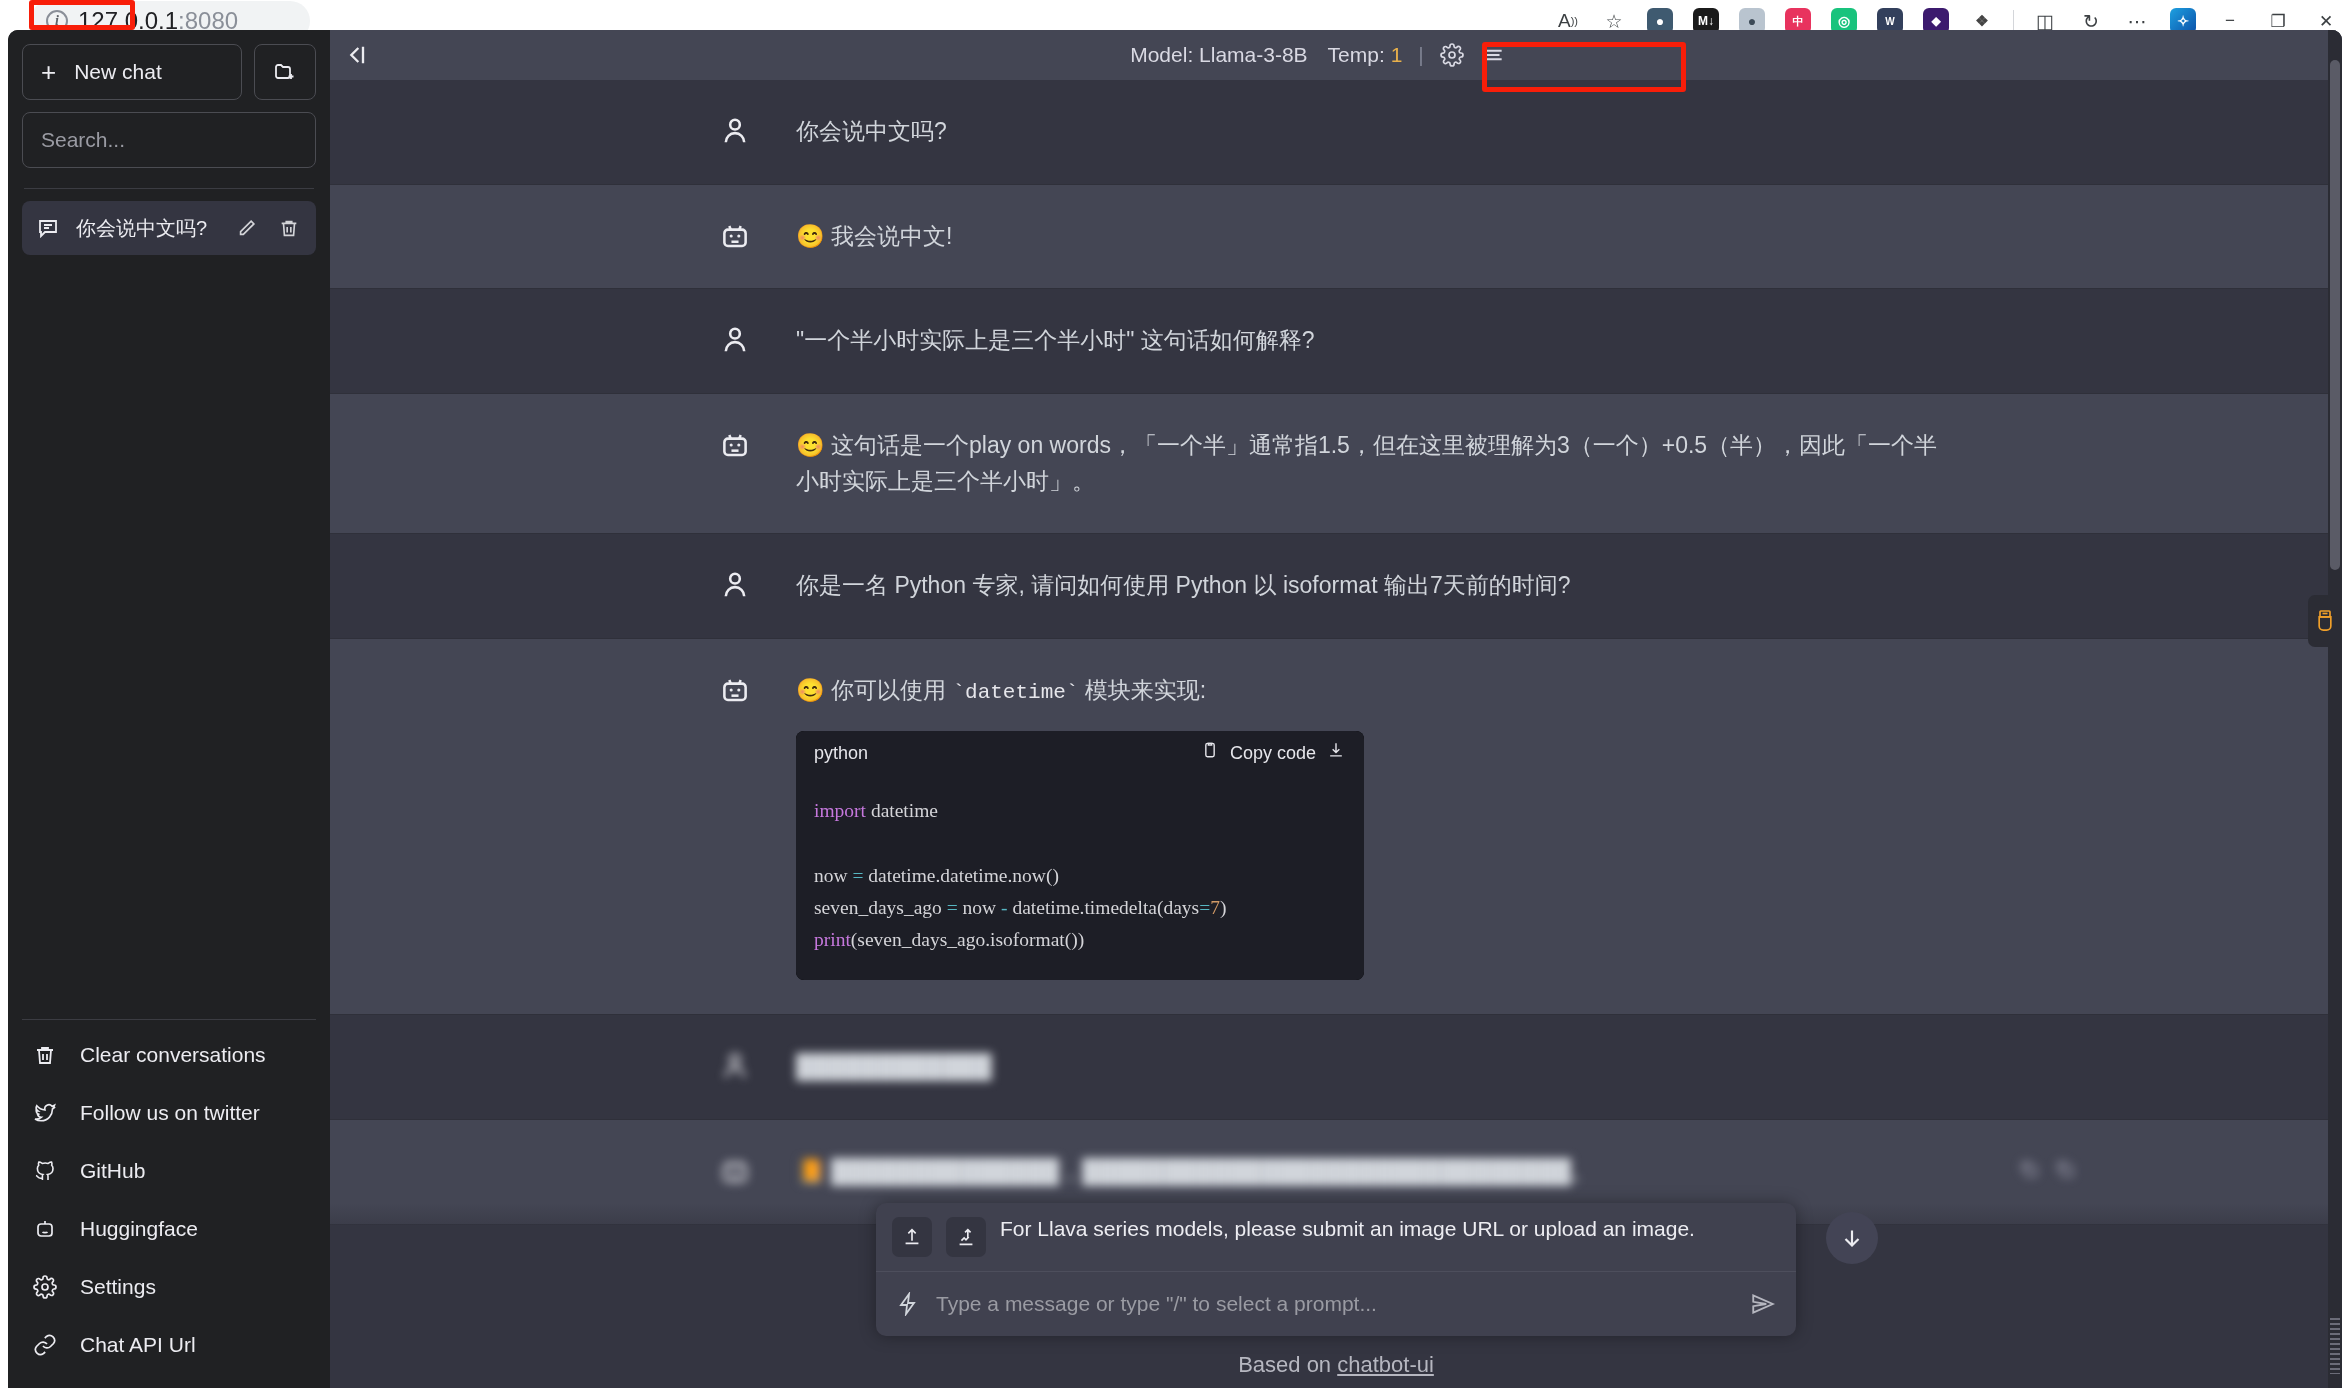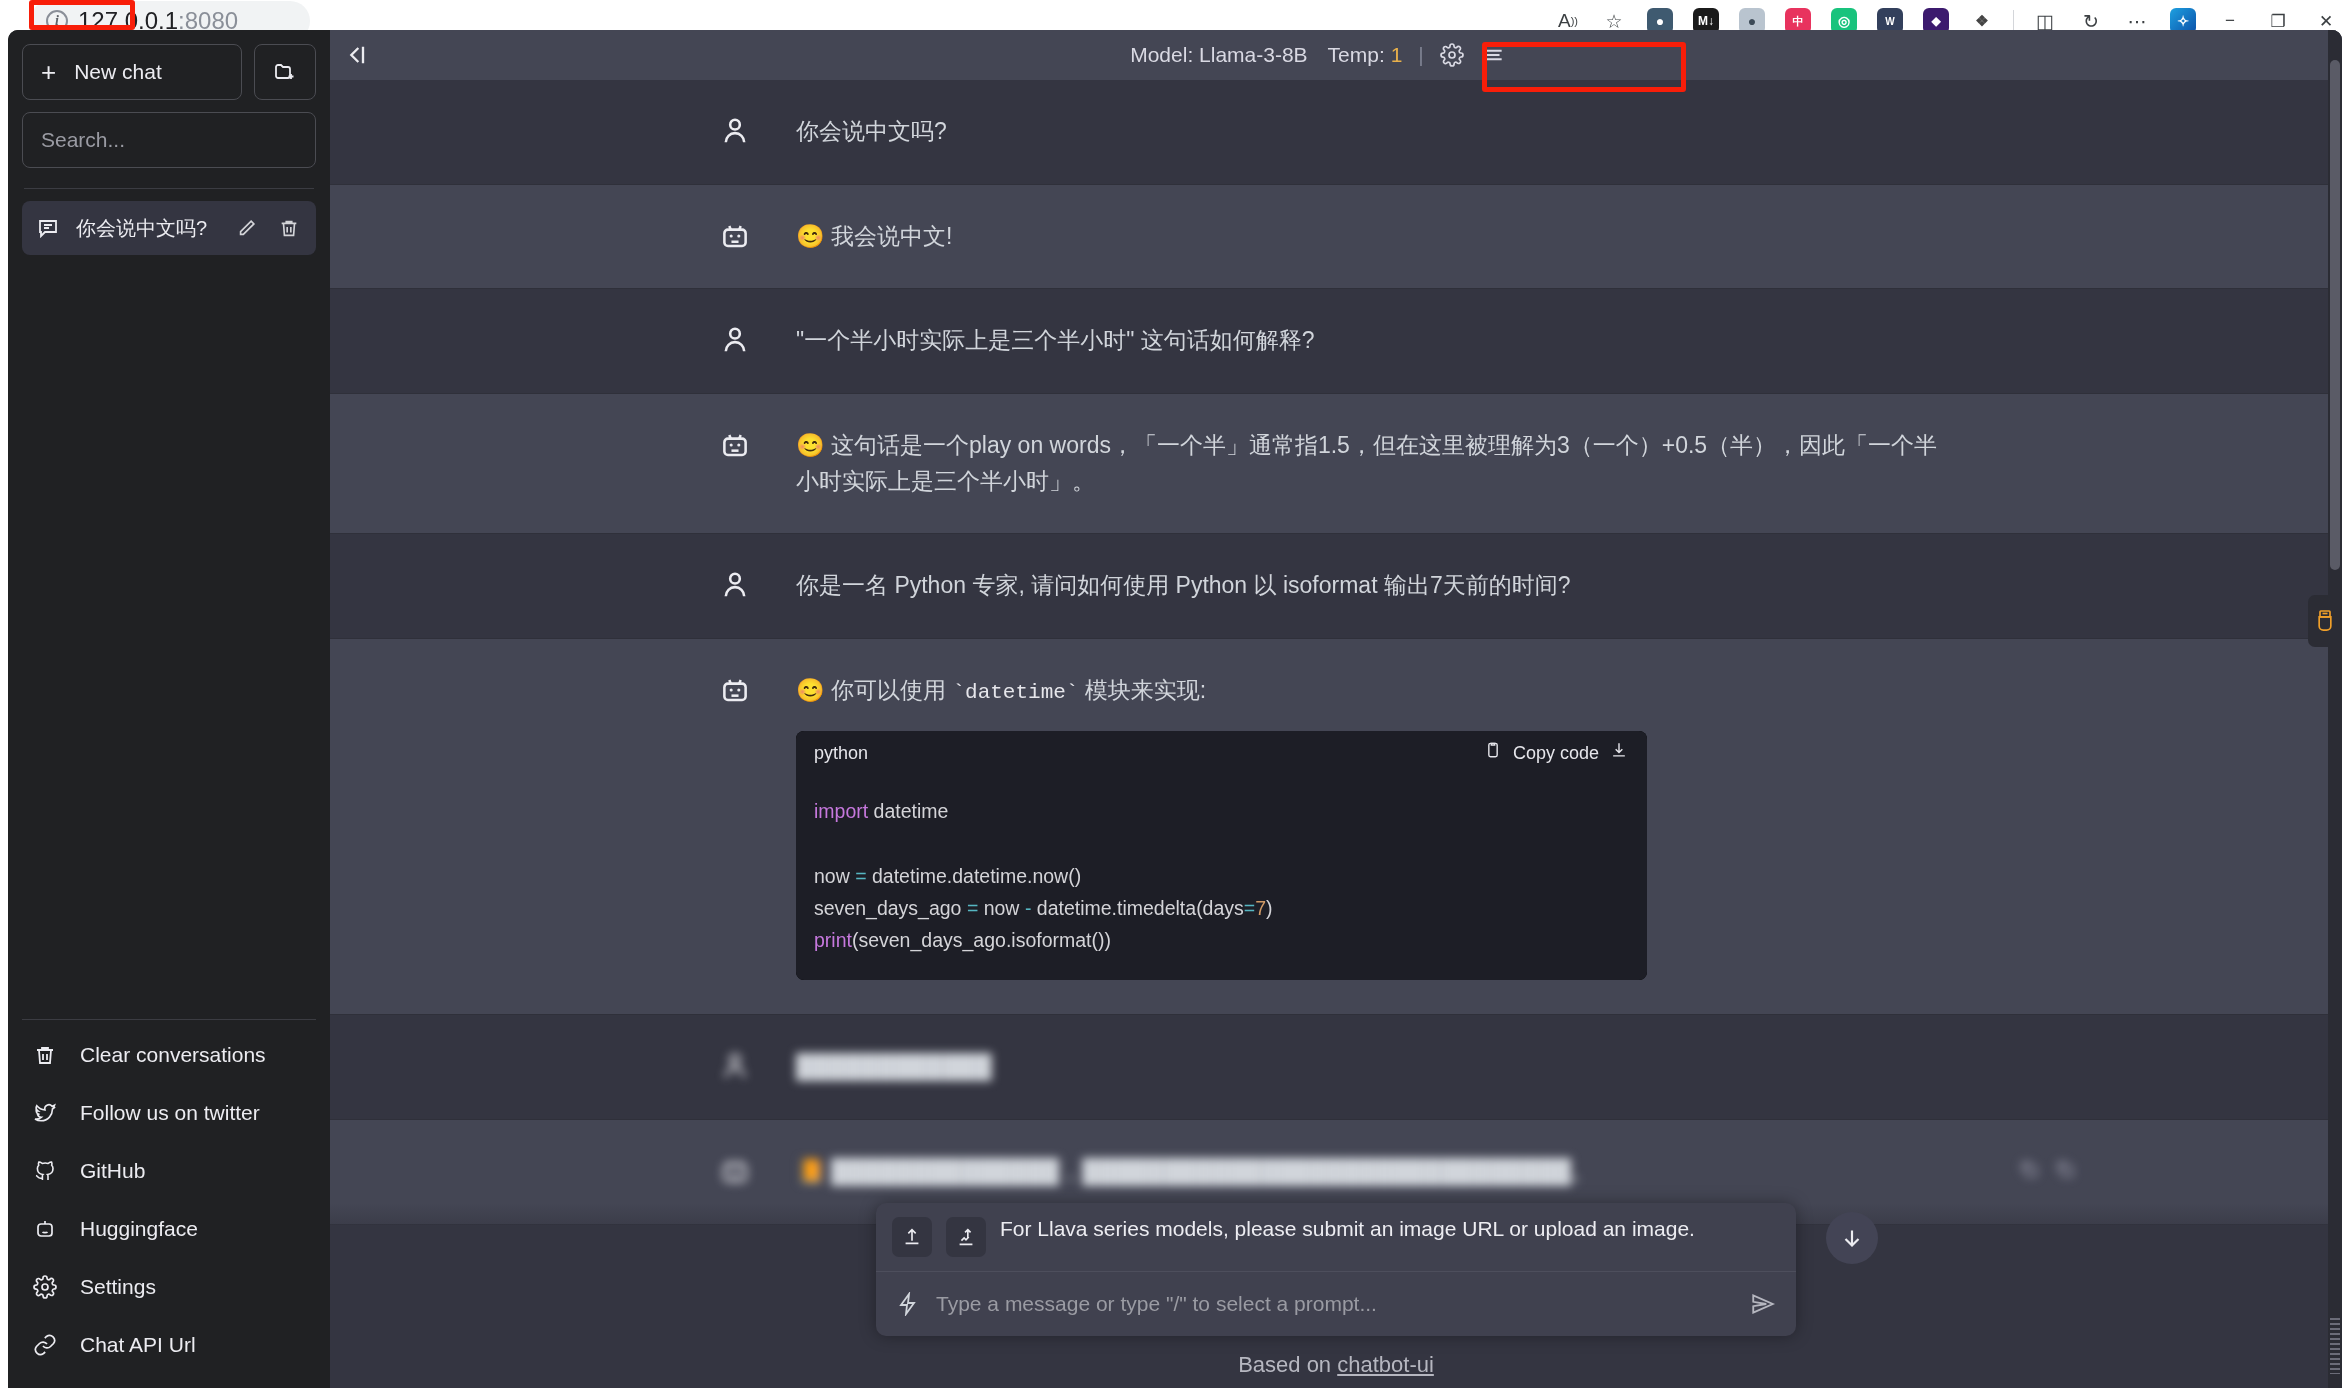--- a/index.html
+++ b/index.html
@@ -179,32 +179,32 @@
     font-family: "Liberation Mono", monospace;
     font-size: 21px; color: #e6e6eb;
   }
   .msg-actions { position: absolute; right: -120px; top: 4px; display: flex; gap: 14px; color: #acacbe; }
 
   
   .blurred { filter: blur(5px); }
 
   
   .code-block {
-    margin-top: 22px; width: 851px;
+    margin-top: 22px; width: 568px;
     border-radius: 8px; overflow: hidden; background: #000000;
   }
   .code-head {
     height: 46px; background: #1d1e26;
     display: flex; align-items: center; justify-content: space-between;
     padding: 0 18px; color: #e6e6eb; font-size: 18px;
   }
   .code-head-right { display: flex; align-items: center; gap: 10px; cursor: pointer; }
   .code-body {
     background: #1d1e26; padding: 18px 18px 24px 18px;
-    font-family: Liberation Sans, sans-serif;
+    font-family: Liberation Serif, serif;
     font-size: 19.5px; line-height: 1.65; color: #d4d4d8;
     white-space: pre;
   }
   .kw { color: #c678dd; }
   .op { color: #56b6c2; }
   .num { color: #d19a66; }
 
   
   #composer-zone {
     position: absolute; left: 0; right: 0; bottom: 0;

